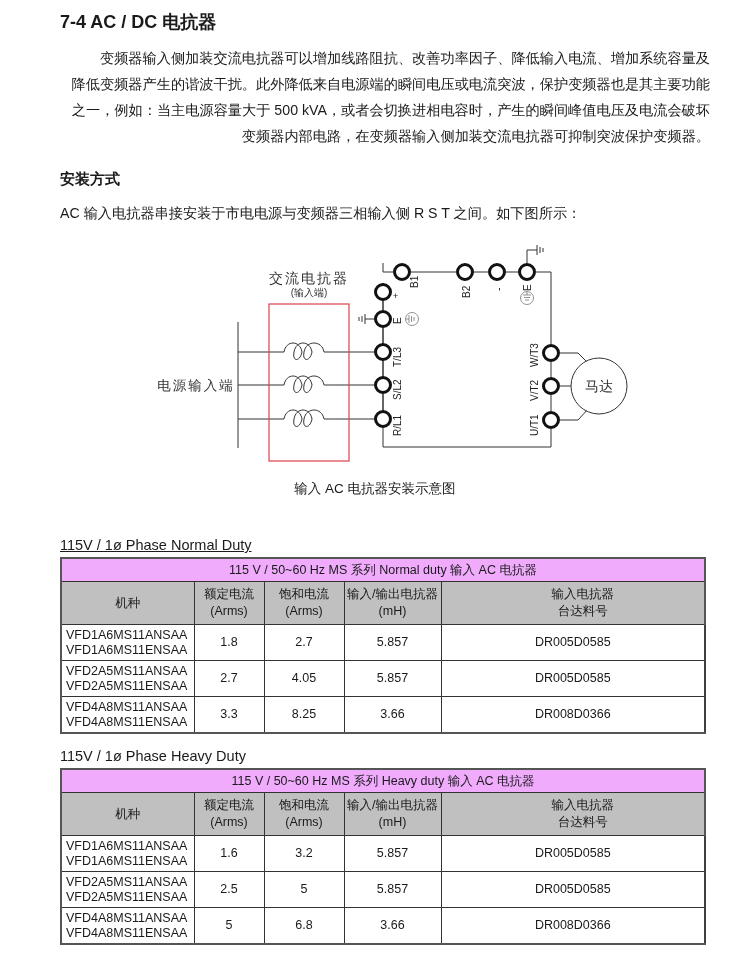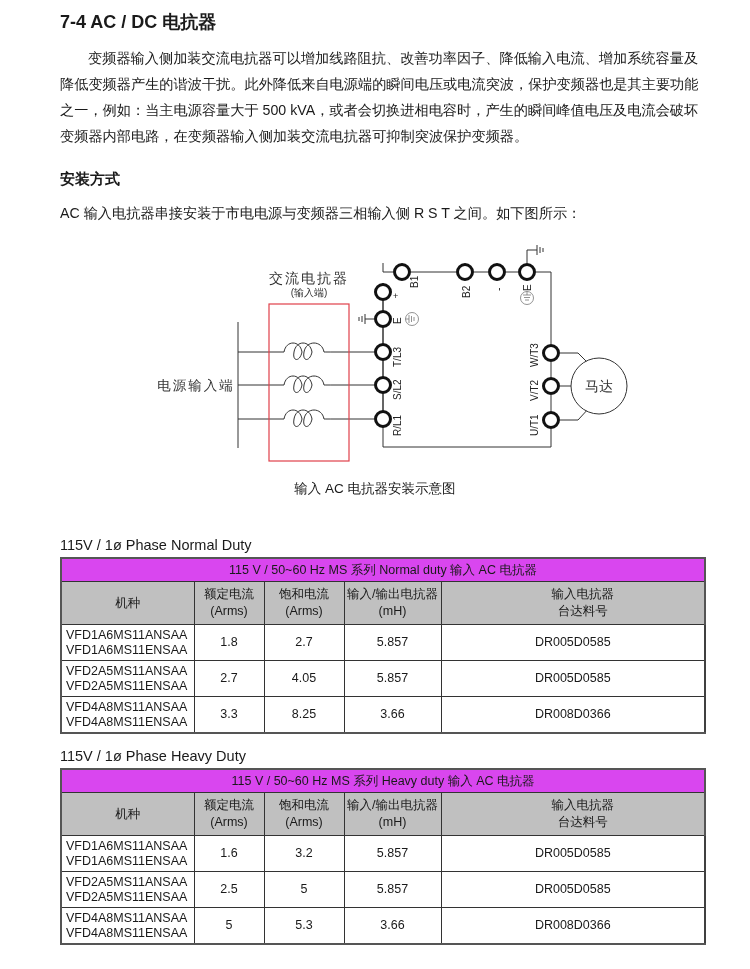--- a/index.html
+++ b/index.html
@@ -2,30 +2,30 @@
 <html><head>
 <meta charset="utf-8">
 <style>
   html, body { margin:0; padding:0; background:#ffffff; }
   body { width:750px; height:969px; position:relative; overflow:hidden;
          font-family:"Liberation Sans","DejaVu Sans",sans-serif; color:#1a1a1a; }
   .abs { position:absolute; }
   #title { left:60px; top:10px; font-size:18px; font-weight:bold; letter-spacing:0; }
   .para { left:60px; width:650px; font-size:14.2px; line-height:26px; }
   #intro { top:45px; }
-  #intro p { margin:0; text-indent:28px; }
+  #intro p { margin:0; text-indent:28px;text-align:right; }
   #h-install { left:60px; top:170px; font-size:15px; font-weight:bold; }
   #install-text { left:60px; top:204px; font-size:14.2px; }
   #diagram { left:0; top:230px; }
   #caption { left:0; width:750px; top:480px; text-align:center; font-size:13.5px; }
   .sec-title { left:60px; font-size:14.5px; }
   table.spec { position:absolute; left:60px; width:646px; border-collapse:collapse;
                font-size:12.5px; table-layout:fixed; }
   table.spec td, table.spec th { border:1px solid #333; text-align:center; padding:0; font-weight:normal; }
-  table.spec .cap th { background:#d946ef; height:22px; border-top:2px solid #555; border-left:2px solid #555; border-right:2px solid #555;}
+  table.spec .cap th { background:#f0abfc; height:22px; border-top:2px solid #555; border-left:2px solid #555; border-right:2px solid #555;}
   table.spec .hdr th { background:#c0c0c0; height:42px; line-height:17px; }
   table.spec .hdr th.last { border-right:2px solid #555;padding-left:20px; }
   table.spec .hdr th.first { border-left:2px solid #555; }
   table.spec td { height:35px; line-height:15px; }
   table.spec td.model { text-align:left; padding-left:4px; border-left:2px solid #555; }
   table.spec td.part { border-right:2px solid #404040; }
   table.spec tr.lastrow td { border-bottom:2px solid #555; }
   #tbl1 { top:557px; }
   #tbl2 { top:768px; }
   svg text { font-family:"Liberation Sans","DejaVu Sans",sans-serif; }
@@ -113,21 +113,21 @@
     <text transform="translate(401,400) rotate(-90)">S/L2</text>
     <text transform="translate(401,436) rotate(-90)">R/L1</text>
     <text transform="translate(538,367) rotate(-90)">W/T3</text>
     <text transform="translate(538,401) rotate(-90)">V/T2</text>
     <text transform="translate(538,436) rotate(-90)">U/T1</text>
   </g>
 </svg>
 
 <div id="caption" class="abs">输入 AC 电抗器安装示意图</div>
 
-<div class="abs sec-title" style="top:537px;">115V / 1ø Phase Normal Duty</div>
+<div class="abs sec-title" style="top:537px;text-decoration:underline;">115V / 1ø Phase Normal Duty</div>
 <table class="spec" id="tbl1">
   <colgroup>
       <col style="width:133px">
       <col style="width:70px">
       <col style="width:80px">
       <col style="width:97px">
       <col>
     </colgroup>
   <tbody>
       <tr class="cap">
@@ -194,18 +194,18 @@
   <tr>
     <td class="model"><span>VFD2A5MS11ANSAA</span><br><span>VFD2A5MS11ENSAA</span></td>
     <td>2.5</td>
     <td>5</td>
     <td>5.857</td>
     <td class="part">DR005D0585</td>
   </tr>
   <tr class="lastrow">
     <td class="model"><span>VFD4A8MS11ANSAA</span><br><span>VFD4A8MS11ENSAA</span></td>
     <td>5</td>
-    <td>5.3</td>
+    <td>6.8</td>
     <td>3.66</td>
     <td class="part">DR008D0366</td>
   </tr>
 </tbody>
   </table>
 
 </body></html>

